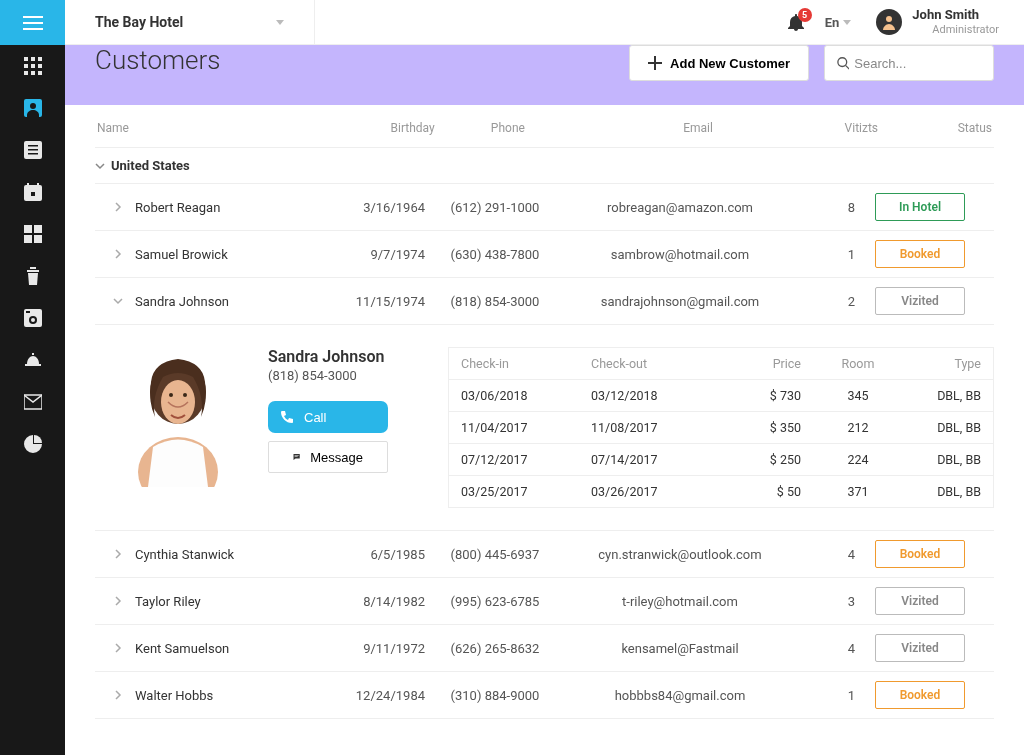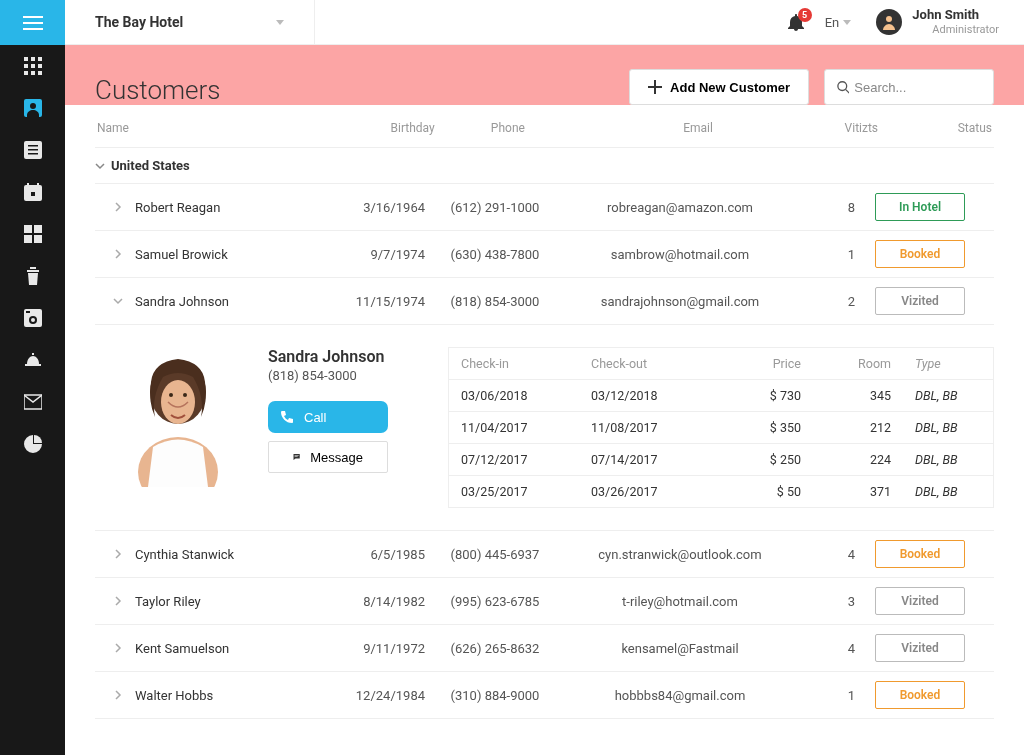--- a/index.html
+++ b/index.html
@@ -9,27 +9,27 @@
   .rail .hamburger { width:65px; height:45px; background:#29b6e8; display:flex; align-items:center; justify-content:center; }
   .rail .item { width:65px; height:42px; display:flex; align-items:center; justify-content:center; cursor:pointer; }
   .rail .item svg { fill:#e8e8e8; width:18px; height:18px; }
   .rail .item.active svg { fill:#29b6e8; }
   .main { flex:1; display:flex; flex-direction:column; background:#fff; }
   .topbar { height:45px; display:flex; align-items:center; border-bottom:1px solid #eee; }
   .property { width:250px; padding:0 30px; font-weight:700; font-size:14px; display:flex; align-items:center; justify-content:space-between; border-right:1px solid #eee; height:100%; }
   .flex-spacer { flex:1; }
   .notif { position:relative; margin-right:20px; cursor:pointer; }
   .notif .badge { position:absolute; top:-5px; right:-7px; background:#e53935; color:#fff; border-radius:50%; width:14px; height:14px; font-size:9px; display:flex; align-items:center; justify-content:center; font-weight:700; }
-  .lang { display:flex; align-items:center; gap:4px; color:#555; font-size:13px; font-weight:400; margin-right:25px; cursor:pointer; }
+  .lang { display:flex; align-items:center; gap:4px; color:#555; font-size:13px; font-weight:700; margin-right:25px; cursor:pointer; }
   .user { display:flex; align-items:center; gap:10px; padding-right:25px; cursor:pointer; }
   .user .avatar { width:26px; height:26px; border-radius:50%; background:linear-gradient(#333,#333); display:flex; align-items:center; justify-content:center; }
   .user .avatar svg { fill:#f5c18e; width:16px; height:16px; }
   .user .uname { font-weight:700; font-size:13px; line-height:1.1; }
   .user .urole { font-size:11px; color:#999;margin-left:20px; }
-  .pagehead { height:60px; background:#fca5a5; display:flex; align-items:flex-end; padding:0 30px; gap:15px; }
+  .pagehead { height:60px; background:#c4b5fd; display:flex; align-items:flex-start; padding:0 30px; gap:15px; }
   .pagehead h1 { font-weight:300; font-size:26px; color:#333; flex:1; }
   .btn-add { background:#fff; border:1px solid #ddd; border-radius:3px; height:36px; padding:0 18px; display:flex; align-items:center; gap:8px; font-size:13px; font-weight:600; cursor:pointer; }
   .search { background:#fff; border:1px solid #ddd; border-radius:3px; height:36px; display:flex; align-items:center; padding:0 12px; gap:5px; width:170px; }
   .search input { border:none; outline:none; font-size:13px; width:100%; color:#333; }
   .search input::placeholder { color:#888; }
   .content { flex:1; overflow:auto; padding:0 30px; }
   table.thead { width:100%; font-size:12px; color:#999; }
   table.thead td { padding:14px 0 10px; }
   .col-name { width:220px; }
   .col-bday { width:110px; text-align:right; }
@@ -57,22 +57,22 @@
   .detail .dinfo .dphone { font-size:13px; color:#555; margin-bottom:18px; }
   .btn-call { background:#29b6e8; color:#fff; border:none; width:120px; height:32px; font-size:13px; display:flex; align-items:center; gap:10px; padding:0 12px; cursor:pointer; margin-bottom:8px; border-radius:7px; }
   .btn-msg { background:#fff; border:1px solid #ddd; width:120px; height:32px; font-size:13px; display:flex; align-items:center; gap:10px; padding:0 24px; cursor:pointer; border-radius:2px; }
   .visits-table { flex:1; border:1px solid #eee; font-size:12.5px; background:#fff; }
   .visits-table .vrow { display:flex; border-bottom:1px solid #eee; }
   .visits-table .vhdr { color:#999; }
   .visits-table .vcell { padding:8px 12px; }
   .vc-in { width:130px; }
   .vc-out { width:150px; }
   .vc-price { flex:1; text-align:right; }
-  .vc-room { width:90px; text-align:right; }
-  .vc-type { width:90px; text-align:left;font-style:italic; }
+  .vc-room { width:90px; text-align:center; }
+  .vc-type { width:90px; text-align:right; }
   .tri-down { width:0; height:0; border-left:4px solid transparent; border-right:4px solid transparent; border-top:5px solid #bbb; display:inline-block; }
   svg { display:block; }
 </style>
 </head>
 <body>
 
 <div class="app">
   <div class="rail">
     <div class="hamburger">
       <svg width="20" height="14" viewBox="0 0 20 14">

